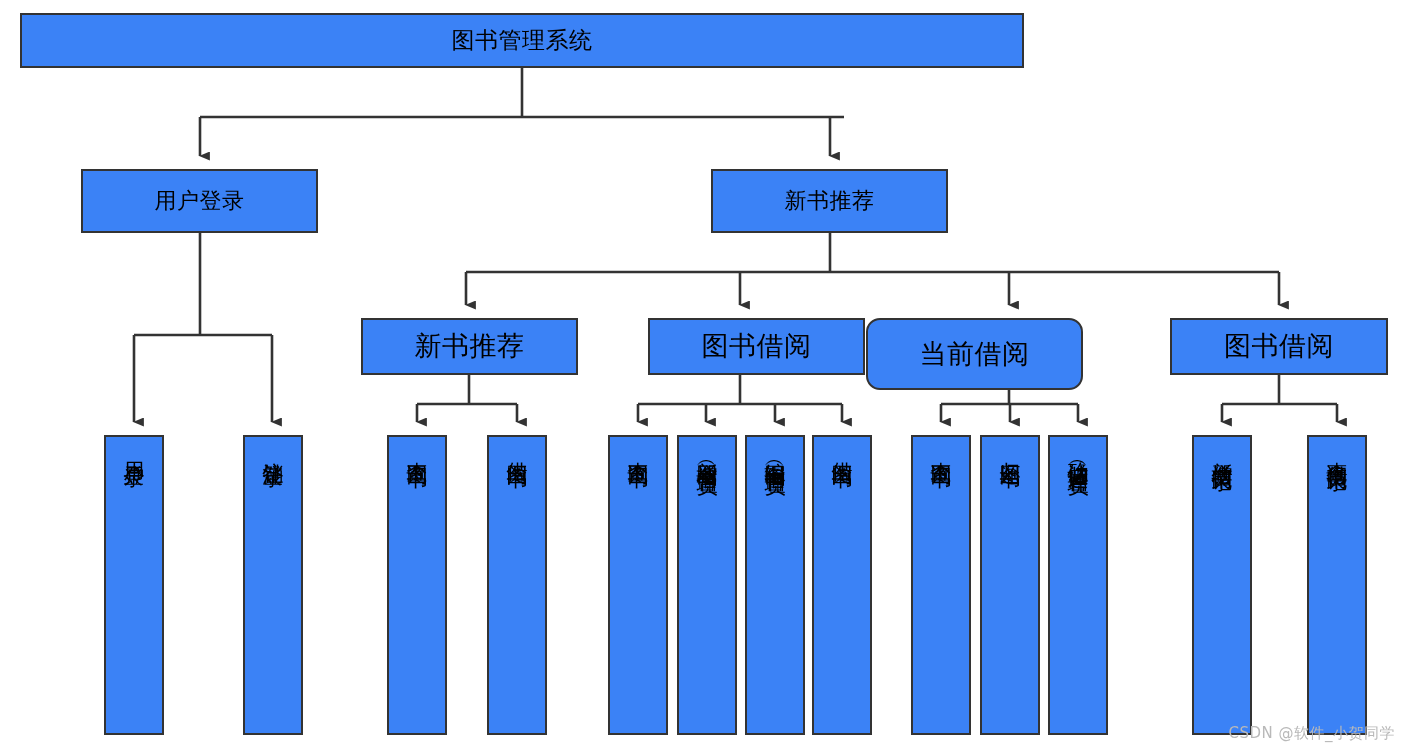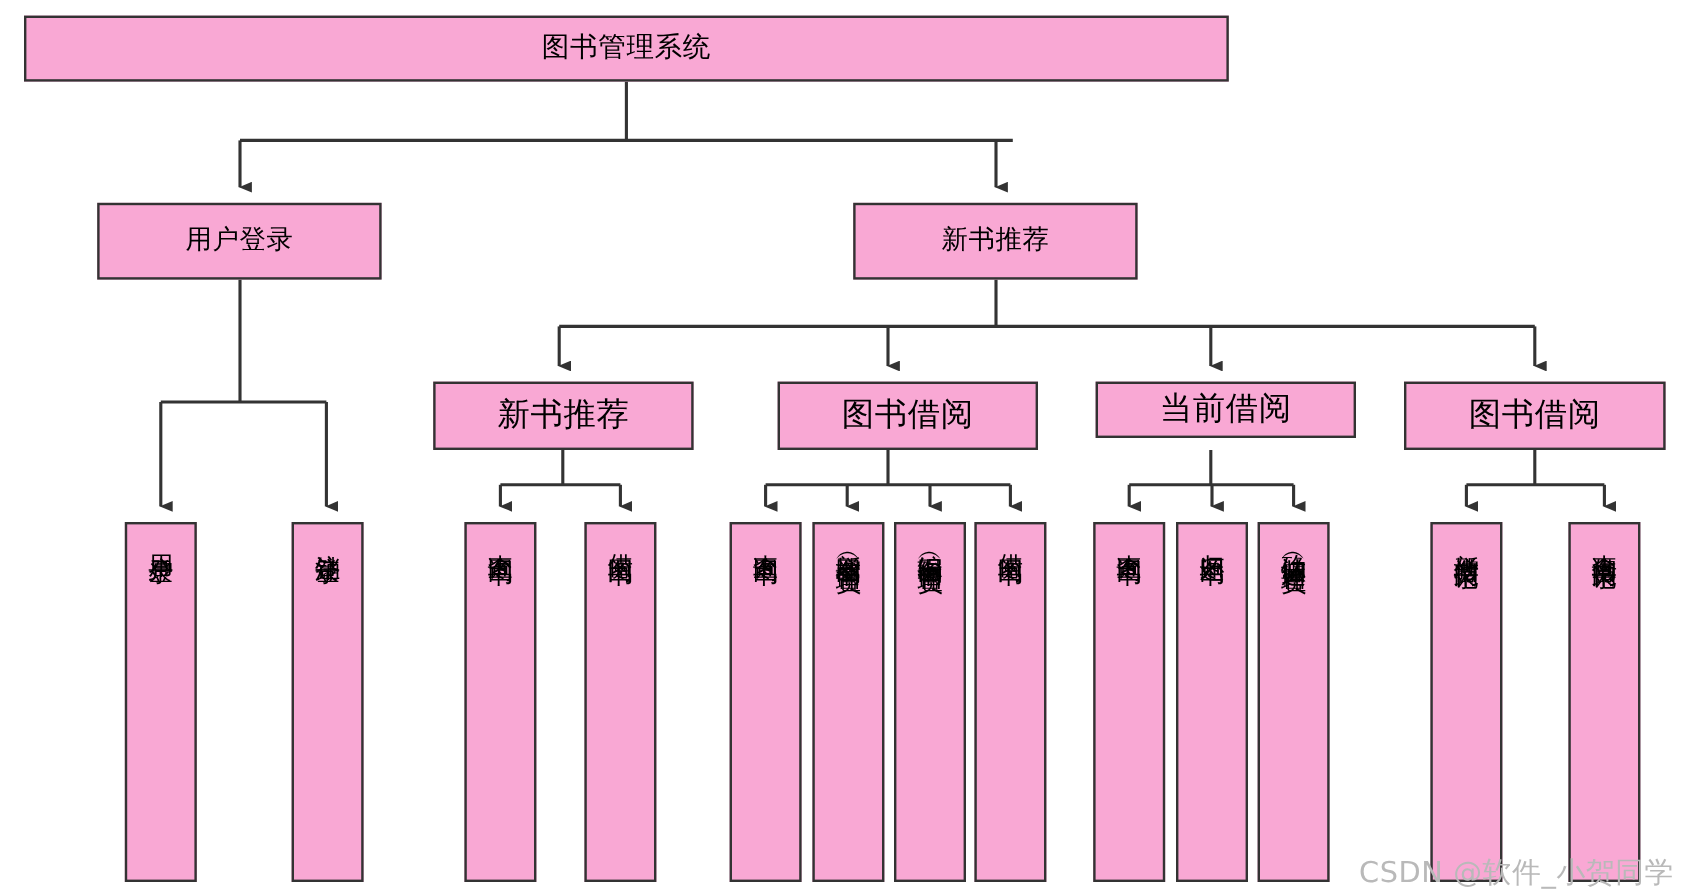--- a/index.html
+++ b/index.html
@@ -22,21 +22,21 @@
     position: absolute;
     left: 0;
     top: 0;
     width: 1405px;
     height: 747px;
     pointer-events: none;
   }
   .node {
     position: absolute;
     box-sizing: border-box;
-    background: #f9a8d4;
+    background: #3b82f6;
     border: 2.5px solid #333333;
     display: flex;
     align-items: center;
     justify-content: center;
     text-align: center;
     color: #000000;
     z-index: 2;
   }
   .node .label {
     display: block;
@@ -61,21 +61,21 @@
     writing-mode: vertical-rl;
     text-orientation: upright;
     white-space: nowrap;
     line-height: 1.05;
     letter-spacing: 2px;
   }
   #watermark {
     position: absolute;
     right: 10px;
     bottom: 4px;
-    font-size: 24px;
+    font-size: 15px;
     color: #b9b9b9;
     letter-spacing: 0.5px;
     z-index: 5;
     white-space: nowrap;
     margin-left: 40px;
   }
 </style>
 </head>
 <body>
 
@@ -141,21 +141,21 @@
   <div class="node node-l2" style="left:711px; top:169px; width:237px; height:64px;">
     <span class="label">新书推荐</span>
   </div>
 
   <div class="node node-l3" style="left:361px; top:318px; width:217px; height:57px;">
     <span class="label">新书推荐</span>
   </div>
   <div class="node node-l3" style="left:648px; top:318px; width:217px; height:57px;">
     <span class="label">图书借阅</span>
   </div>
-  <div class="node node-l3" style="left:913px; top:318px; width:217px; height:47px;">
+  <div class="node node-l3" style="left:866px; top:318px; width:217px; height:72px;border-radius:14px;">
     <span class="label">当前借阅</span>
   </div>
   <div class="node node-l3" style="left:1170px; top:318px; width:218px; height:57px;">
     <span class="label">图书借阅</span>
   </div>
 
   <div class="node node-leaf" style="left:104px; top:435px; width:60px; height:300px;">
     <span class="label">用户登录</span>
   </div>
   <div class="node node-leaf" style="left:243px; top:435px; width:60px; height:300px;">

